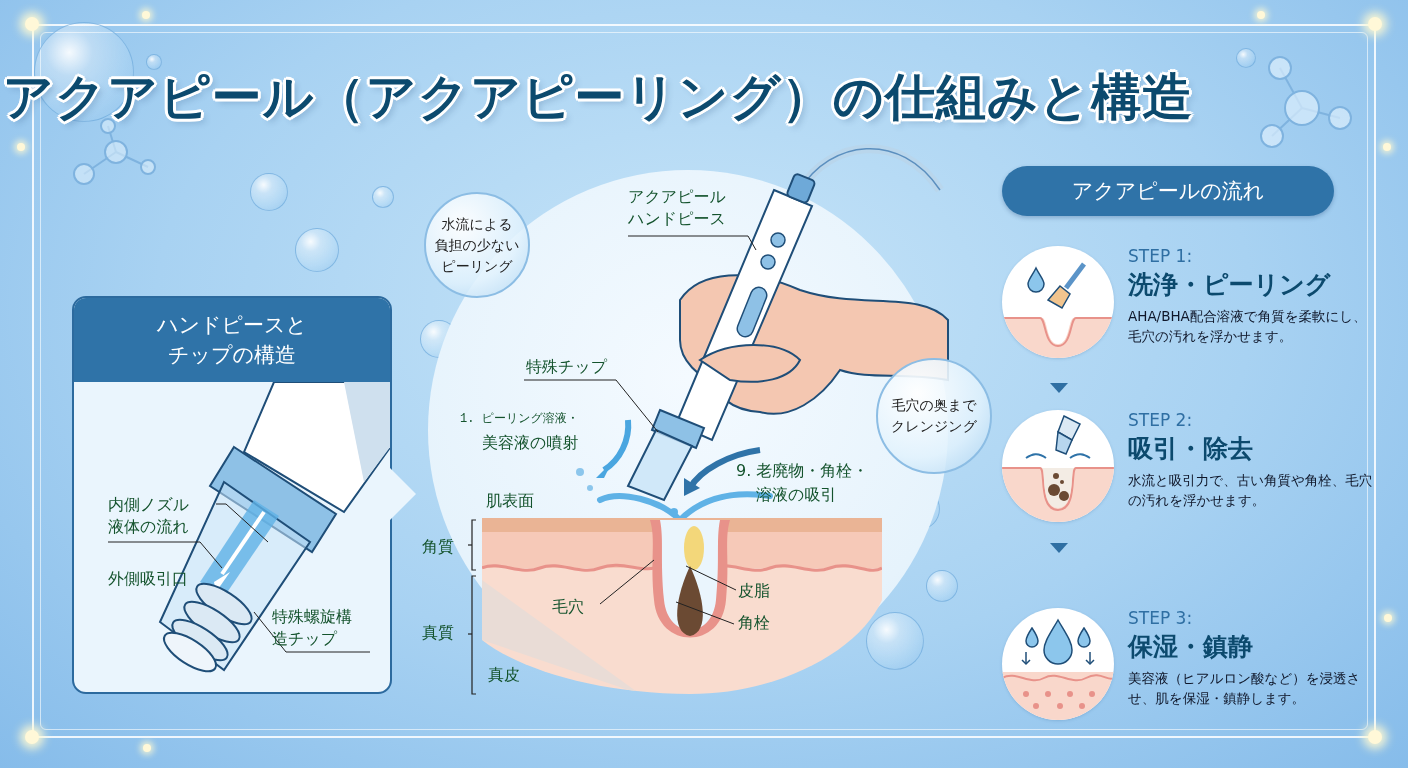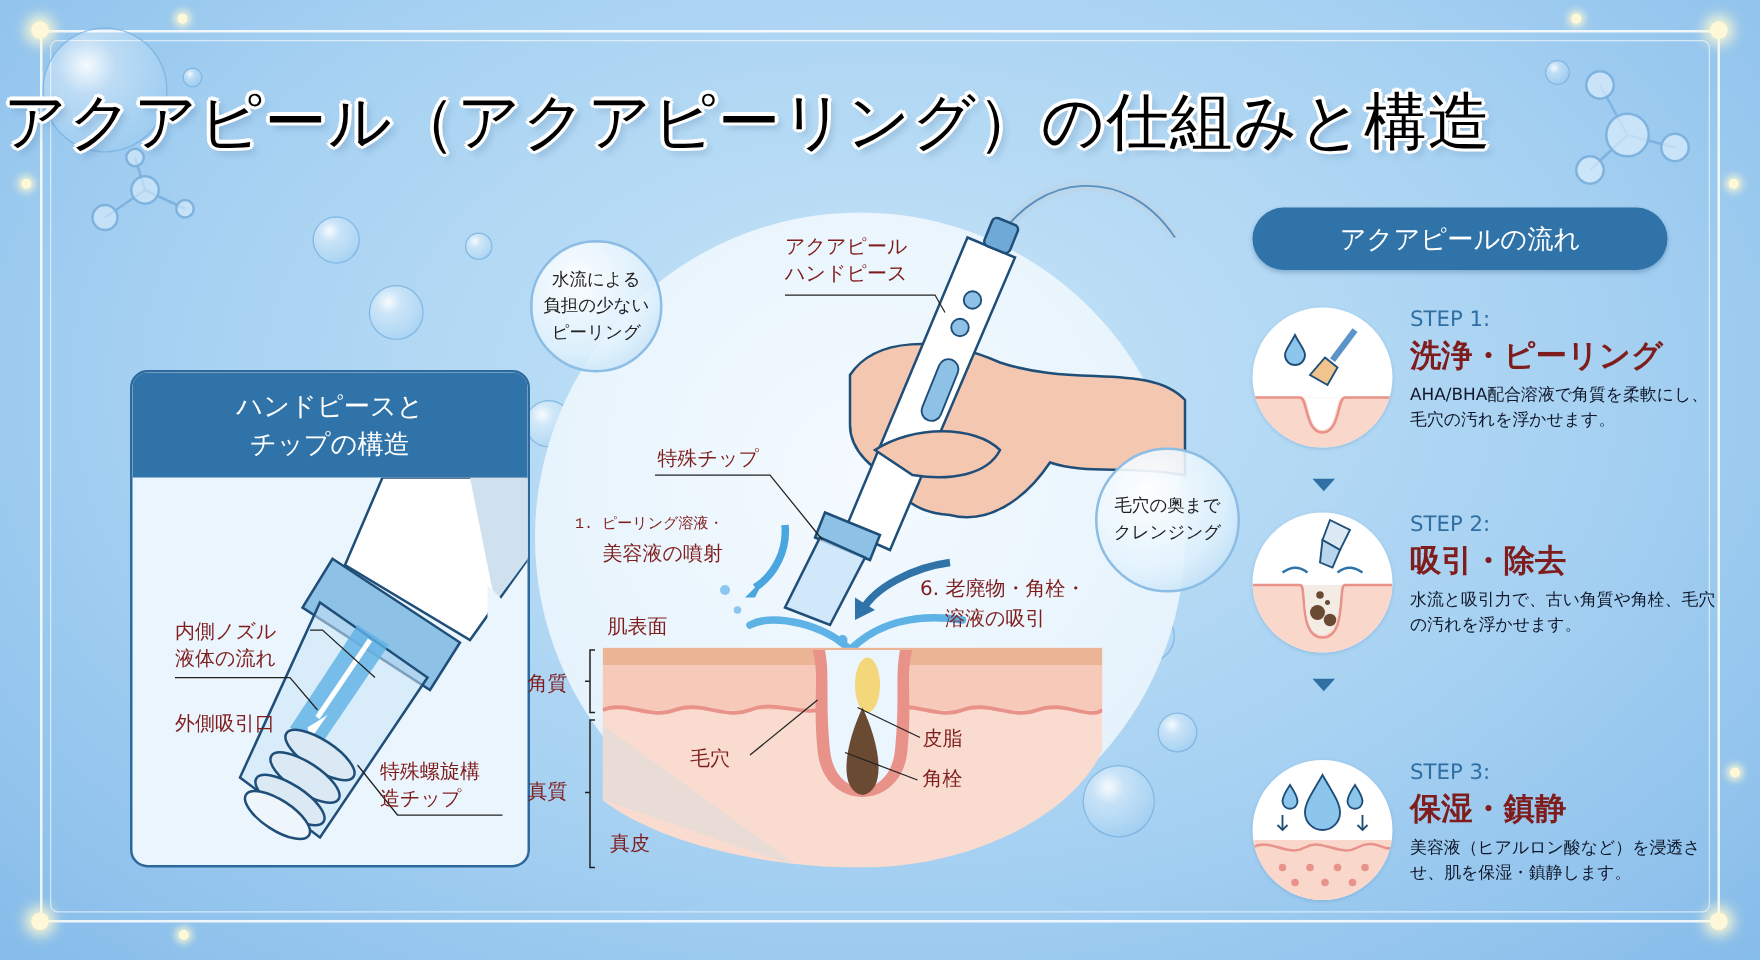--- a/index.html
+++ b/index.html
@@ -23,51 +23,51 @@
       border-color: rgba(255,255,255,0.6);
     }
     .glow {
       position: absolute; width: 14px; height: 14px; border-radius: 50%;
       background: #fff8d8; box-shadow: 0 0 10px 5px rgba(255,250,210,0.9);
     }
     .glow.small { width: 8px; height: 8px; box-shadow: 0 0 6px 3px rgba(255,250,210,0.8); }
 
     .title {
       position: absolute; left: 0; top: 64px; width: 1196px; text-align: center;
-      font-size: 50px; font-weight: normal; color: #000000; letter-spacing: 1px;
+      font-size: 50px; font-weight: bold; color: #0c4a6e; letter-spacing: 1px;
       text-shadow:
         3px 0 0 #fff, -3px 0 0 #fff, 0 3px 0 #fff, 0 -3px 0 #fff,
         2px 2px 0 #fff, -2px -2px 0 #fff, 2px -2px 0 #fff, -2px 2px 0 #fff,
         4px 4px 6px rgba(30,70,120,0.25);
     }
 
     
     .bubble {
       position: absolute; border-radius: 50%;
       background: radial-gradient(circle at 35% 30%, rgba(255,255,255,0.9) 0%, rgba(255,255,255,0.35) 25%, rgba(200,230,250,0.25) 60%, rgba(120,180,230,0.35) 100%);
       border: 1.5px solid rgba(110,170,220,0.7);
     }
     .molecule { position: absolute; }
 
     
     .left-panel {
       position: absolute; left: 72px; top: 296px; width: 320px; height: 398px;
-      background: #eaf5fd; border: 2px solid #2c6a9e; border-radius: 14px; overflow: hidden; margin-left: 32px;
+      background: #eaf5fd; border: 2px solid #2c6a9e; border-radius: 14px; overflow: hidden;
     }
     .left-panel .head {
       background: #2f73a8; color: #fff; text-align: center;
       font-size: 21px; line-height: 30px; padding: 12px 0 10px; height: 84px;
     }
     .left-panel .body { position: relative; height: 314px; }
     .pointer {
       position: absolute; left: 390px; top: 468px; width: 0; height: 0;
       border-top: 26px solid transparent; border-bottom: 26px solid transparent;
       border-left: 26px solid #eaf5fd;
     }
-    .lbl { position: absolute; font-size: 16px; line-height: 22px; color: #7f1d1d; }
+    .lbl { position: absolute; font-size: 16px; line-height: 22px; color: #14532d; }
 
     
     .center-circle {
       position: absolute; left: 428px; top: 170px; width: 520px; height: 520px; border-radius: 50%;
       background: radial-gradient(circle at 50% 40%, #f4faff 0%, #e6f3fc 70%, #d6ebfa 100%);
     }
     .info-bubble {
       position: absolute; border-radius: 50%; text-align: center;
       background: radial-gradient(circle at 35% 30%, rgba(255,255,255,0.95) 0%, rgba(225,242,253,0.85) 60%, rgba(170,210,240,0.8) 100%);
       border: 2px solid #8cbde4; display: flex; align-items: center; justify-content: center;
@@ -79,21 +79,21 @@
       position: absolute; left: 1002px; top: 166px; width: 332px; height: 50px;
       background: #2f73a8; border-radius: 25px; color: #fff; font-size: 21px;
       text-align: center; line-height: 50px; box-shadow: 0 2px 4px rgba(30,70,120,0.3);
     }
     .step { position: absolute; left: 1002px; width: 380px; height: 120px; }
     .step .icon-circle {
       position: absolute; left: 0; top: 0; width: 112px; height: 112px; border-radius: 50%;
       background: #fff; overflow: hidden; box-shadow: 0 1px 3px rgba(60,110,160,0.25);
     }
     .step .step-no { position: absolute; left: 126px; top: 0; font-size: 17px; color: #2f6fa3; }
-    .step .step-title { position: absolute; left: 126px; top: 22px; font-size: 25px; font-weight: bold; color: #7f1d1d; white-space: nowrap; }
+    .step .step-title { position: absolute; left: 126px; top: 22px; font-size: 25px; font-weight: bold; color: #0c4a6e; white-space: nowrap; }
     .step .step-desc { position: absolute; left: 126px; top: 60px; width: 250px; font-size: 13.5px; line-height: 20px; color: #0f172a; }
     .arrow-down {
       position: absolute; left: 1050px; width: 0; height: 0;
       border-left: 9px solid transparent; border-right: 9px solid transparent; border-top: 10px solid #2f6fa3;
     }
   </style>
 </head>
 <body>
 
 <div class="frame-bg"></div>
@@ -269,21 +269,21 @@
     <div>毛穴の奥まで</div>
     <div>クレンジング</div>
   </div>
 </div>
 
 <div class="lbl" style="left:628px;top:186px;font-size:16px;">アクアピール</div>
 <div class="lbl" style="left:628px;top:208px;font-size:16px;">ハンドピース</div>
 <div class="lbl" style="left:526px;top:356px;font-size:16px;">特殊チップ</div>
 <div class="lbl" style="left:460px;top:408px;font-size:12px;font-family:Liberation Mono, monospace;">1. ピーリング溶液・</div>
 <div class="lbl" style="left:482px;top:432px;font-size:16px;">美容液の噴射</div>
-<div class="lbl" style="left:736px;top:460px;font-size:16px;">6. 老廃物・角栓・</div>
+<div class="lbl" style="left:736px;top:460px;font-size:16px;">9. 老廃物・角栓・</div>
 <div class="lbl" style="left:756px;top:484px;font-size:16px;">溶液の吸引</div>
 <div class="lbl" style="left:486px;top:490px;font-size:16px;">肌表面</div>
 <div class="lbl" style="left:422px;top:536px;font-size:16px;">角質</div>
 <div class="lbl" style="left:422px;top:622px;font-size:16px;text-align:right;">真質</div>
 <div class="lbl" style="left:488px;top:664px;font-size:16px;">真皮</div>
 <div class="lbl" style="left:552px;top:596px;font-size:16px;">毛穴</div>
 <div class="lbl" style="left:738px;top:580px;font-size:16px;">皮脂</div>
 <div class="lbl" style="left:738px;top:612px;font-size:16px;">角栓</div>
 
 <div class="flow-header">アクアピールの流れ</div>

